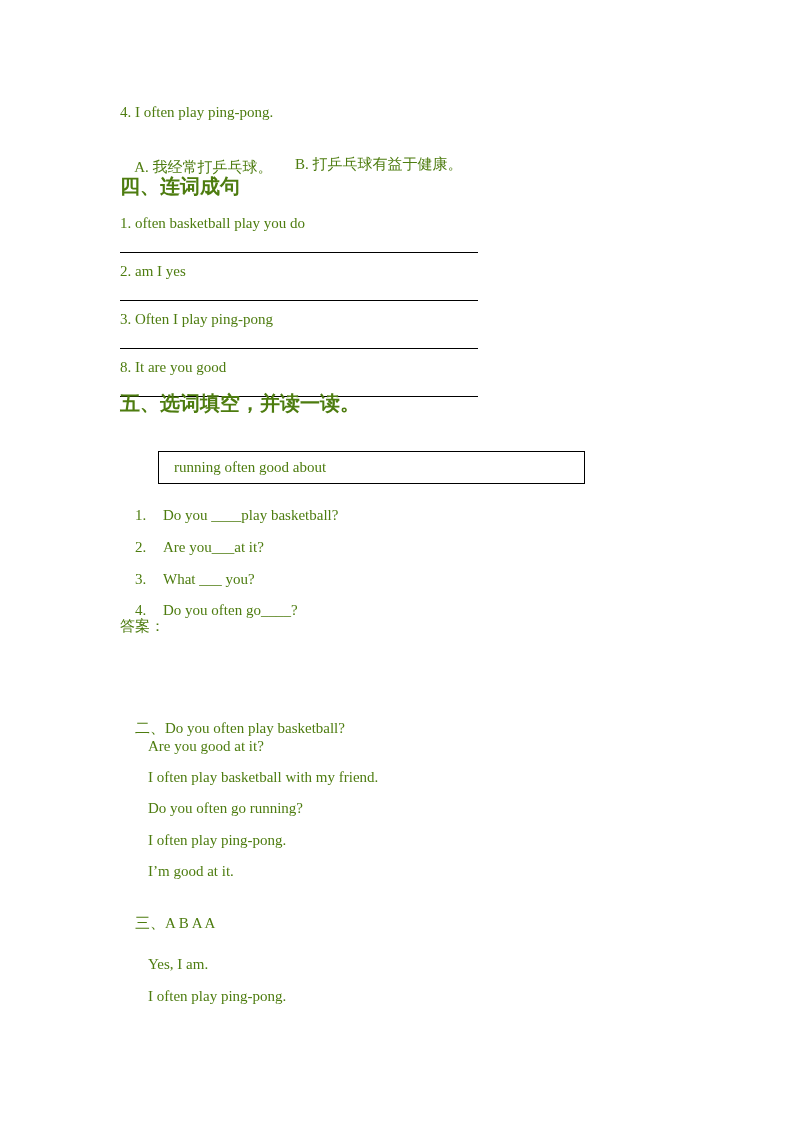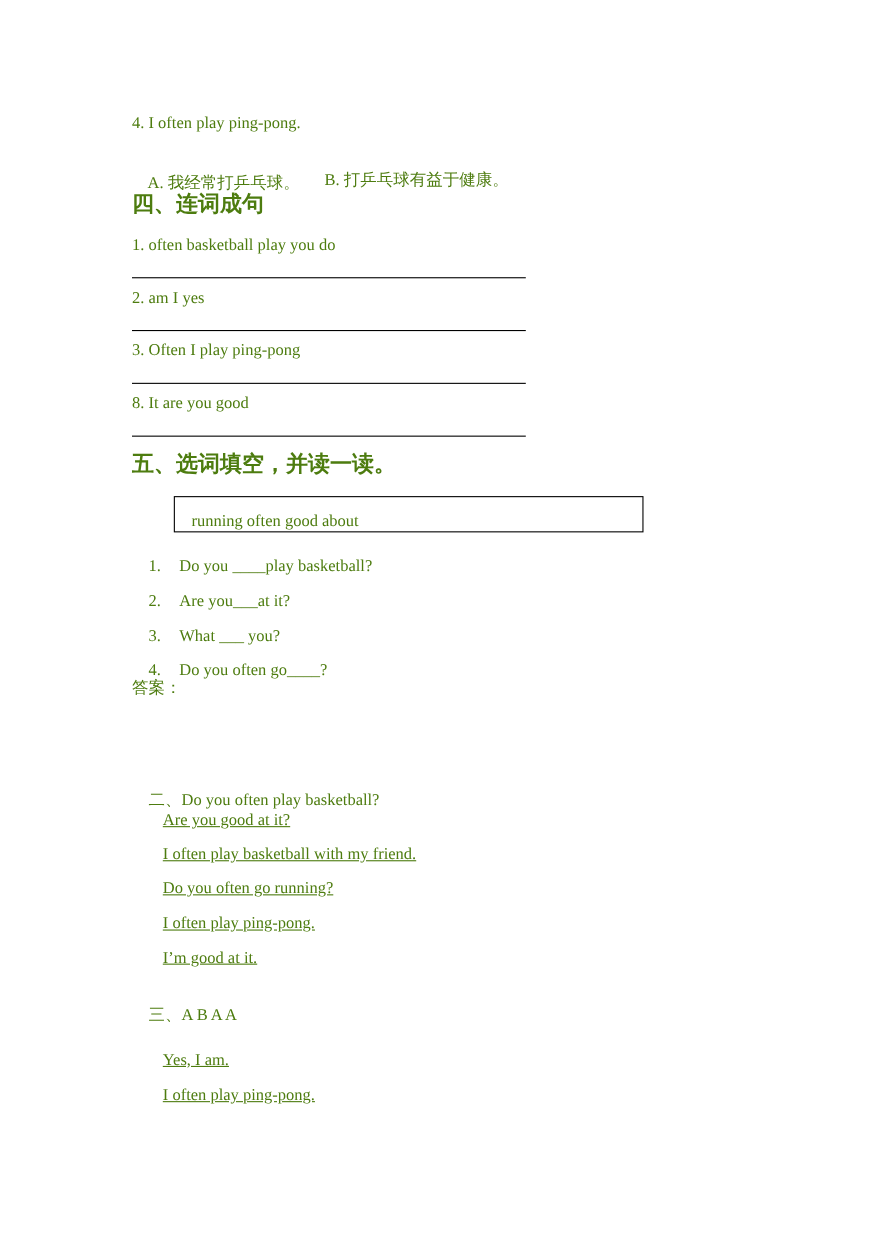--- a/index.html
+++ b/index.html
@@ -11,21 +11,21 @@
     font-family:"Liberation Serif","DejaVu Serif",serif;
     font-size:15px;
     overflow:hidden;
   }
   .abs{
     position:absolute;
     left:120px;
     line-height:19px;
     white-space:pre;
   }
-  .indent{left:148px;text-decoration:underline;}
+  .indent{left:148px;}
   .heading{
     font-family:Liberation Serif, serif;
     font-weight:bold;
     font-size:20px;
     line-height:26px;
   }
   .rule{
     position:absolute;
     left:120px;
     width:358px;
@@ -34,21 +34,21 @@
   }
   .wordbank{
     position:absolute;
     left:158px;
     top:451px;
     width:427px;
     height:33px;
     border:1.5px solid #000000;
     box-sizing:border-box;
     display:flex;
-    align-items:flex-end;
+    align-items:center;
     padding-left:15px;
   }
   .num{display:inline-block;width:28px;}
   .marker{display:inline-block;width:30px;white-space:nowrap;}
   .optB{position:absolute;left:175px;top:16px;white-space:pre;}
 </style>
 </head>
 <body>
 
 <div class="page">
@@ -66,21 +66,21 @@
 
   <div class="abs" style="top:262px">2. am I yes</div>
   <div class="rule" style="top:300px"></div>
 
   <div class="abs" style="top:310px">3. Often I play ping-pong</div>
   <div class="rule" style="top:348px"></div>
 
   <div class="abs" style="top:358px">8. It are you good</div>
   <div class="rule" style="top:396px"></div>
 
-  <div class="abs heading" style="top:409px">五、选词填空，并读一读。</div>
+  <div class="abs heading" style="top:390px">五、选词填空，并读一读。</div>
 
   <div class="wordbank">
     <span>running often good about</span>
   </div>
 
   <div class="abs" style="top:487px">
     <span class="num">1.</span><span>Do you ____play basketball?</span>
   </div>
   <div class="abs" style="top:519px">
     <span class="num">2.</span><span>Are you___at it?</span>

